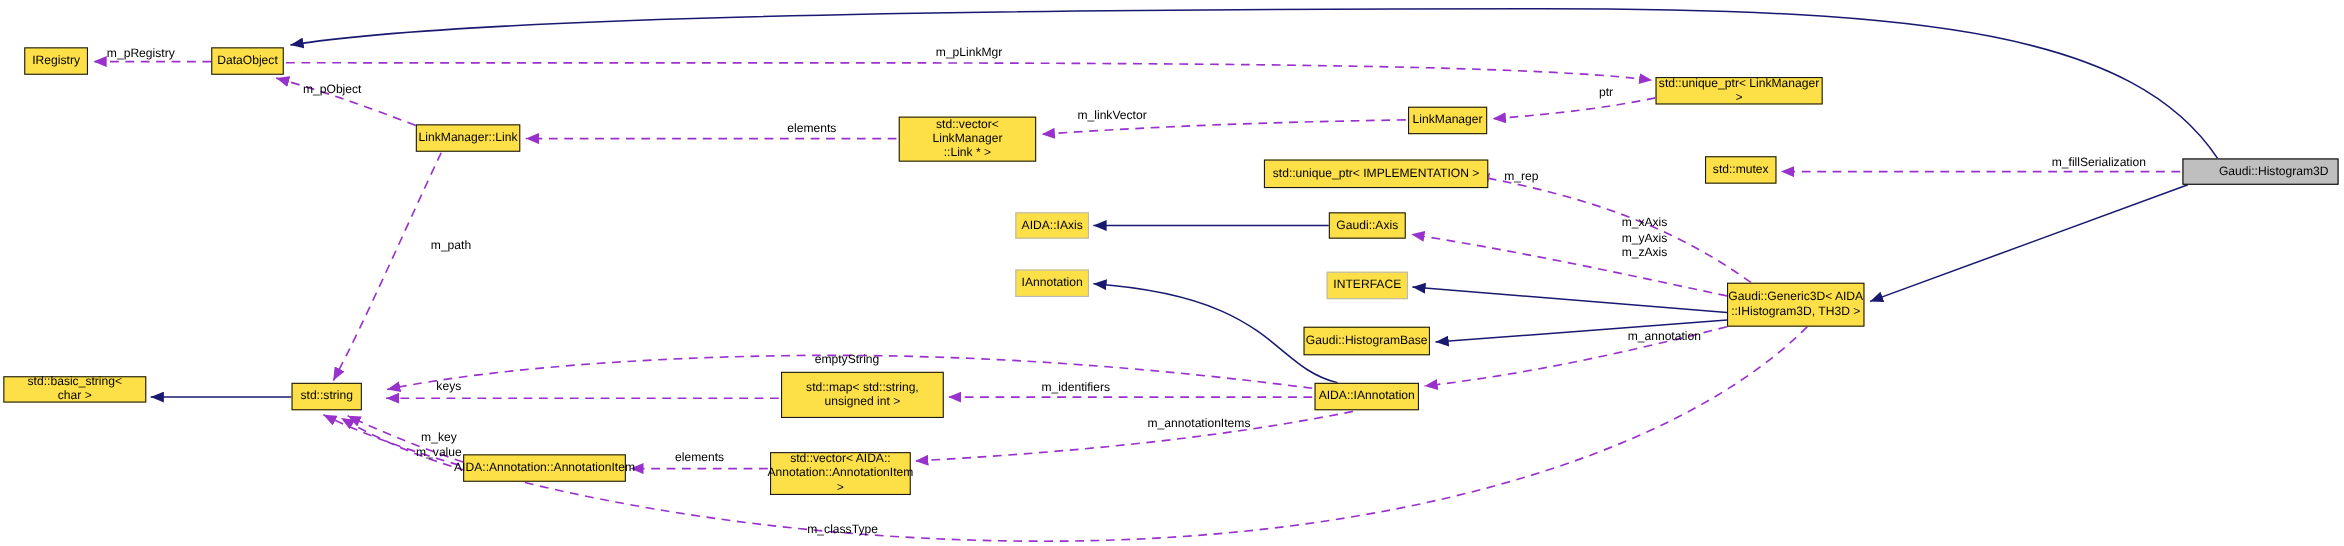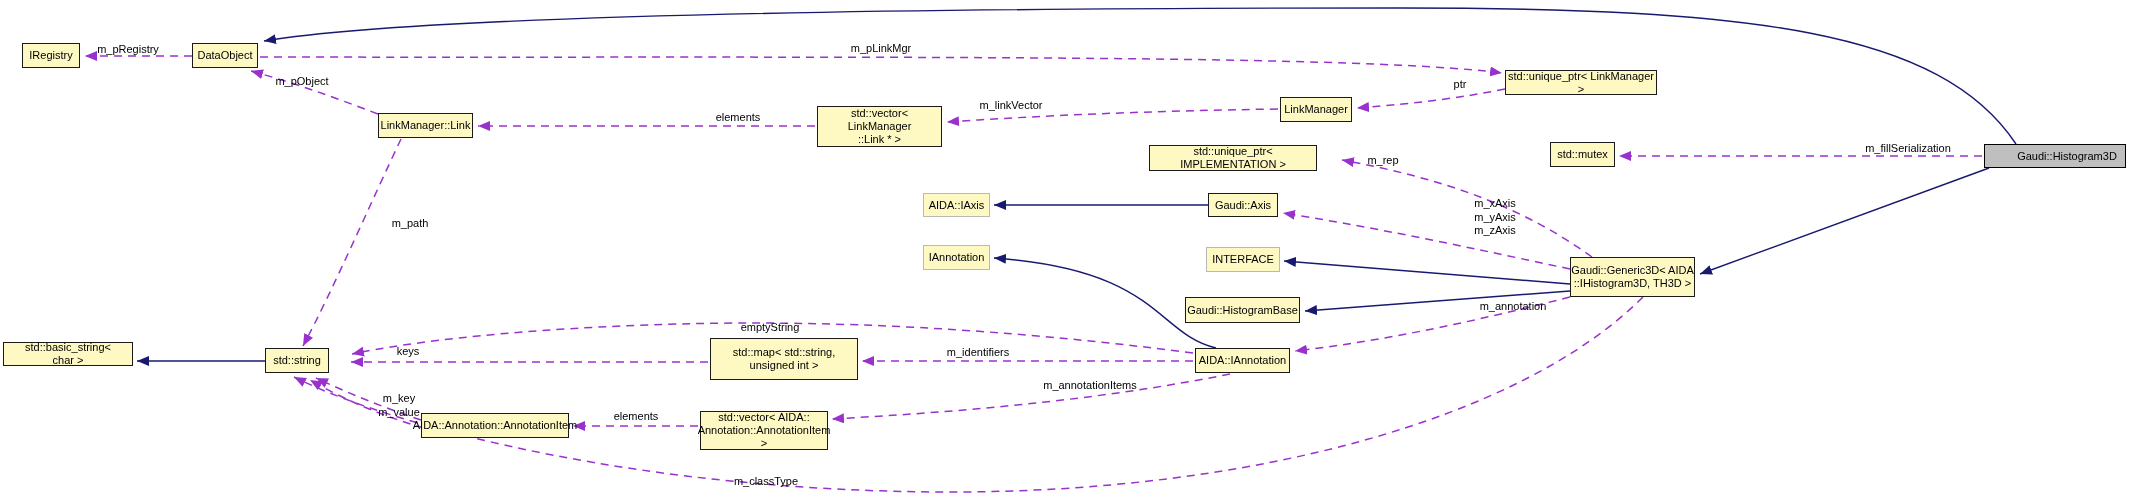--- a/index.html
+++ b/index.html
@@ -1,19 +1,19 @@
 <!DOCTYPE html>
 <html><head>
 <meta charset="utf-8">
 <style>
   html,body{margin:0;padding:0;background:#fff;}
   .canvas{position:relative;width:2131px;height:496px;background:#ffffff;
           font-family:"Liberation Sans",sans-serif;overflow:hidden;}
   .edges{position:absolute;left:0;top:0;width:2131px;height:496px;}
-  .node{position:absolute;box-sizing:border-box;background:#fef9c3;
+  .node{position:absolute;box-sizing:border-box;background:#fde047;
         border:1.3px solid #1a1a1a;display:flex;align-items:center;justify-content:center;
         text-align:center;font-size:11px;line-height:13px;white-space:pre-line;color:#000;}
   .node.ext{border-color:#b9b9b9;}
   .node.main{background:#bfbfbf;border-color:#000;padding-left:24px;}
   .elabel{position:absolute;transform:translate(-50%,-50%);font-size:11px;line-height:13.5px;
           white-space:pre-line;text-align:center;color:#000;}
 </style>
 </head>
 <body>
 
@@ -64,21 +64,21 @@
 
   <div class="node" style="left:22px;top:43px;width:58px;height:25px">IRegistry</div>
   <div class="node" style="left:192px;top:43px;width:66px;height:25px">DataObject</div>
   <div class="node" style="left:378px;top:113px;width:95px;height:25px">LinkManager::Link</div>
   <div class="node" style="left:817px;top:106px;width:125px;height:41px">std::vector&lt; LinkManager
 ::Link * &gt;</div>
   <div class="node" style="left:1280px;top:97px;width:72px;height:25px">LinkManager</div>
   <div class="node" style="left:1505px;top:70px;width:152px;height:25px">std::unique_ptr&lt; LinkManager &gt;</div>
   <div class="node" style="left:1550px;top:142px;width:65px;height:25px">std::mutex</div>
   <div class="node main" style="left:1984px;top:144px;width:142px;height:24px">Gaudi::Histogram3D</div>
-  <div class="node" style="left:1149px;top:145px;width:168px;height:26px">std::unique_ptr&lt; IMPLEMENTATION &gt;</div>
+  <div class="node" style="left:1149px;top:145px;width:204px;height:26px">std::unique_ptr&lt; IMPLEMENTATION &gt;</div>
   <div class="node ext" style="left:923px;top:193px;width:67px;height:24px">AIDA::IAxis</div>
   <div class="node" style="left:1208px;top:193px;width:70px;height:24px">Gaudi::Axis</div>
   <div class="node ext" style="left:923px;top:245px;width:67px;height:25px">IAnnotation</div>
   <div class="node ext" style="left:1206px;top:247px;width:74px;height:25px">INTERFACE</div>
   <div class="node" style="left:1185px;top:297px;width:115px;height:26px">Gaudi::HistogramBase</div>
   <div class="node" style="left:1570px;top:257px;width:125px;height:40px">Gaudi::Generic3D&lt; AIDA
 ::IHistogram3D, TH3D &gt;</div>
   <div class="node" style="left:3px;top:342px;width:130px;height:24px">std::basic_string&lt;
 char &gt;</div>
   <div class="node" style="left:265px;top:348px;width:64px;height:25px">std::string</div>

